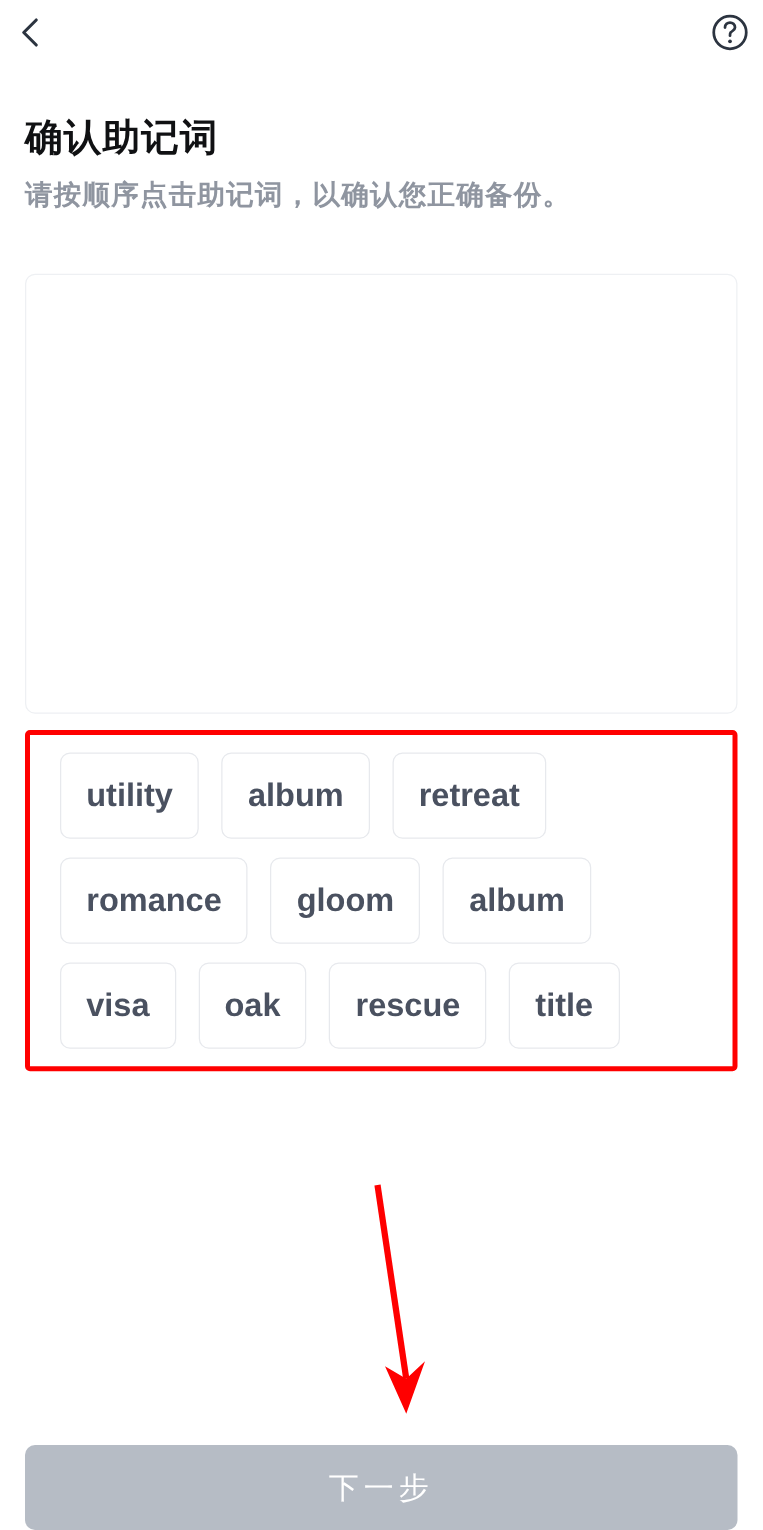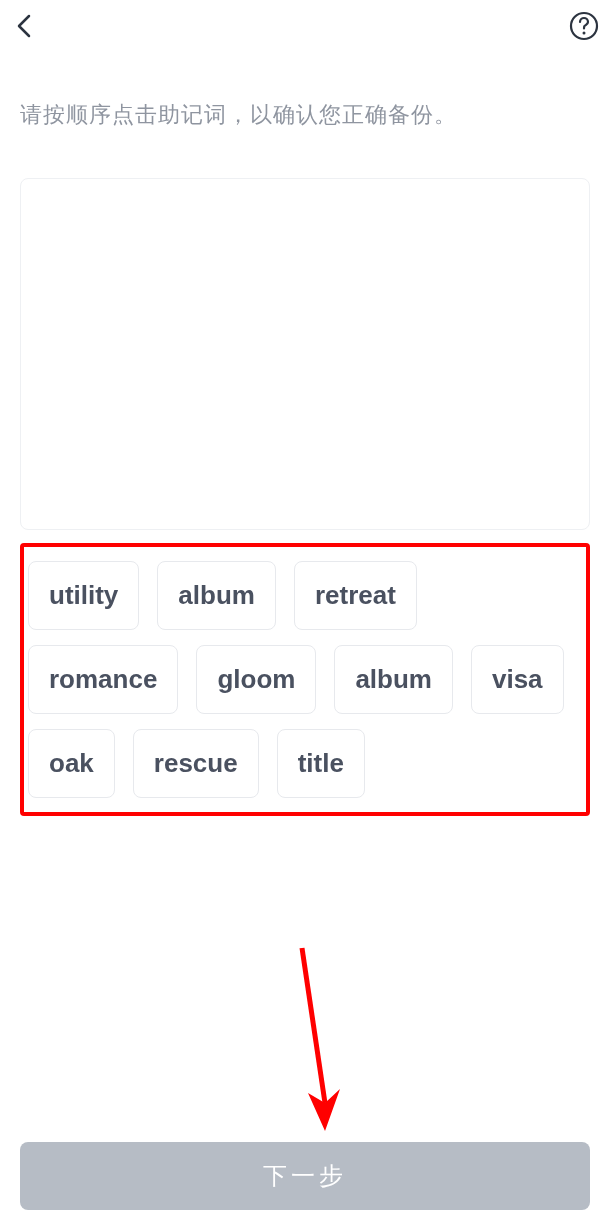--- a/index.html
+++ b/index.html
@@ -44,33 +44,34 @@
       font-size: 30px;
       font-weight: 700;
       color: #101113;
       letter-spacing: 1px;
     }
     .subtitle {
       font-size: 22px;
       color: #8f95a0;
       margin-top: 10px;
       letter-spacing: 1px;
+      font-weight: bold;
     }
     .selected-area {
       margin-top: 48px;
       border: 1px solid #eef0f3;
       border-radius: 8px;
       height: 352px;
       background: #ffffff;
     }
     .word-grid-wrapper {
       margin-top: 13px;
       border: 4px solid #ff0000;
       border-radius: 4px;
-      padding: 14px 8px 14px 4px;
+      padding: 14px 8px 14px 24px;
     }
     .word-grid {
       display: flex;
       flex-wrap: wrap;
       gap: 15px 18px;
     }
     .word-chip {
       border: 1px solid #e7e9ed;
       border-radius: 8px;
       padding: 18px 20px;
@@ -83,21 +84,21 @@
     .arrow-annotation {
       position: absolute;
       left: 290px;
       top: 943px;
       pointer-events: none;
     }
     .next-button {
       position: absolute;
       left: 20px;
       right: 20px;
-      bottom: 14px;
+      bottom: 0;
       height: 68px;
       background: #b6bcc5;
       border-radius: 8px;
       display: flex;
       align-items: center;
       justify-content: center;
       font-size: 24px;
       color: #ffffff;
       letter-spacing: 4px;
       cursor: pointer;
@@ -116,20 +117,21 @@
   <div class="help-icon">
     <svg width="30" height="30" viewBox="0 0 30 30">
       <circle cx="15" cy="15" r="13" fill="none" stroke="#2c3440" stroke-width="2.2"></circle>
       <path d="M11 11 C11 8.5, 13 7, 15 7 C17 7, 19 8.5, 19 11 C19 13, 17 13.5, 15.5 15 C15 15.7, 15 16.5, 15 17.5" fill="none" stroke="#2c3440" stroke-width="2.2" stroke-linecap="round"></path>
       <circle cx="15" cy="22" r="1.5" fill="#2c3440"></circle>
     </svg>
   </div>
 </div>
 
 <div class="content">
+  <div class="title">确认助记词</div>
   <div class="subtitle">请按顺序点击助记词，以确认您正确备份。</div>
 
   <div class="selected-area"></div>
 
   <div class="word-grid-wrapper">
     <div class="word-grid">
       <div class="word-chip">utility</div>
       <div class="word-chip">album</div>
       <div class="word-chip">retreat</div>
       <div class="word-chip">romance</div>

